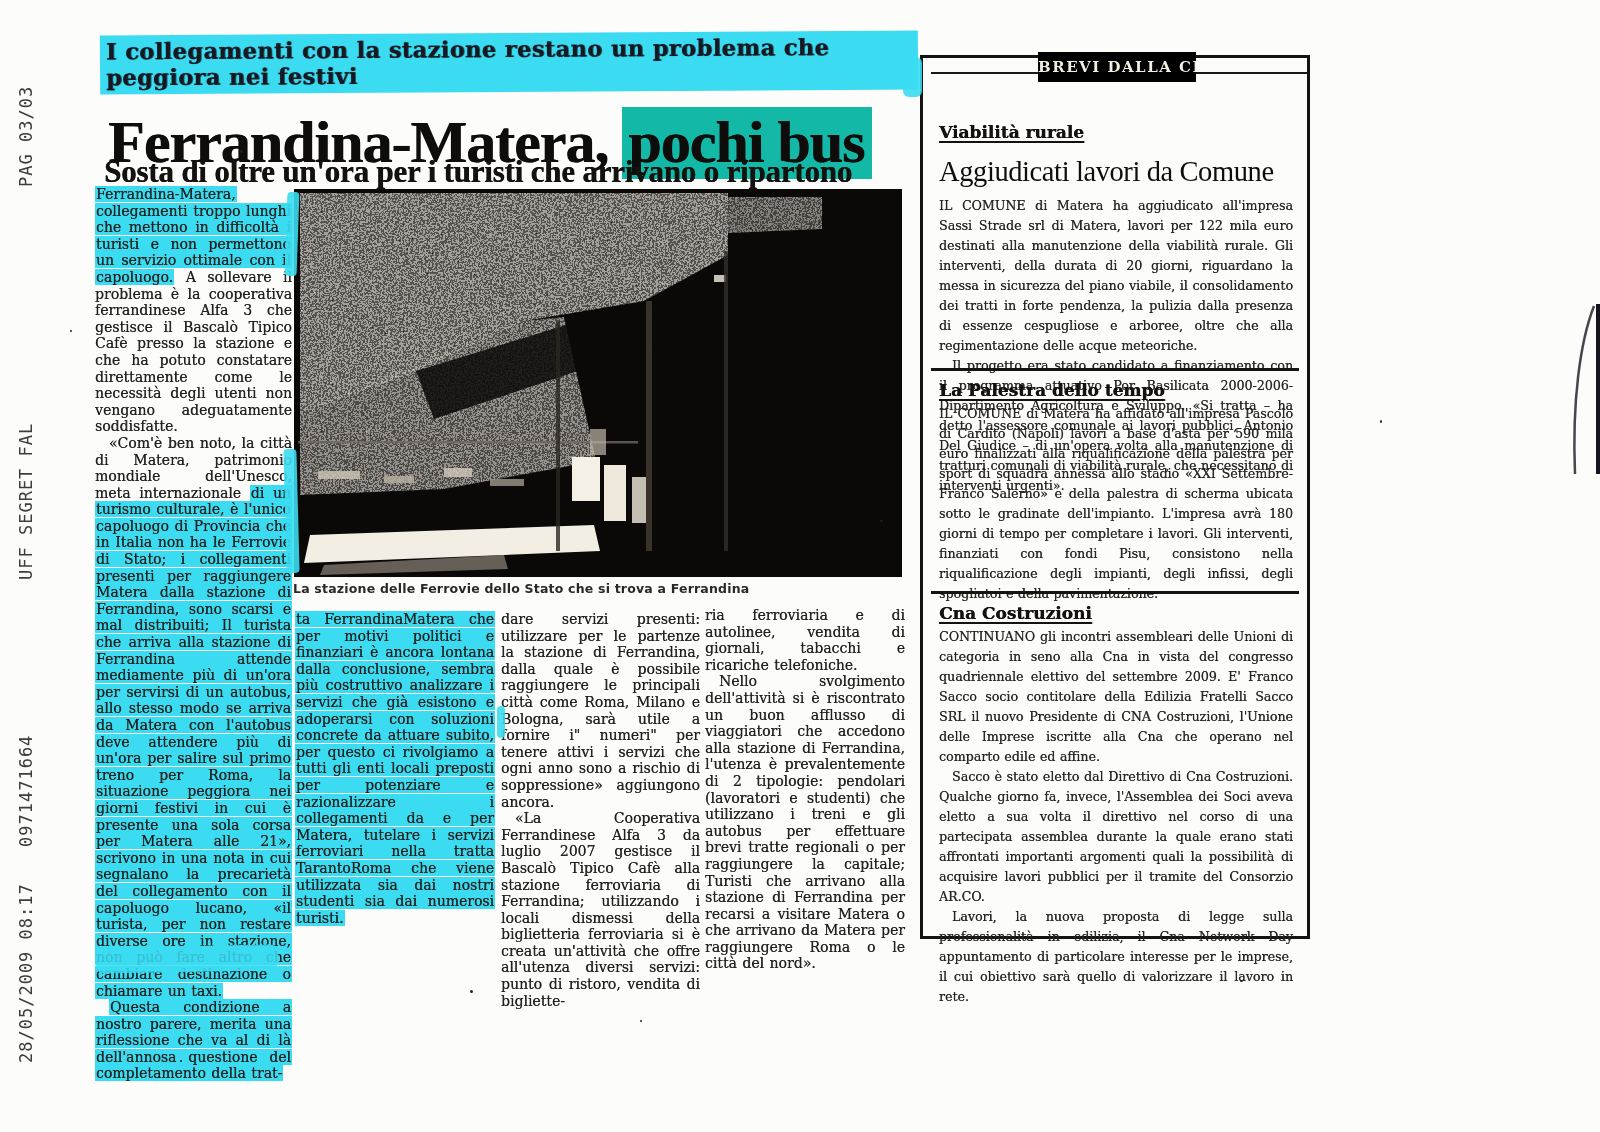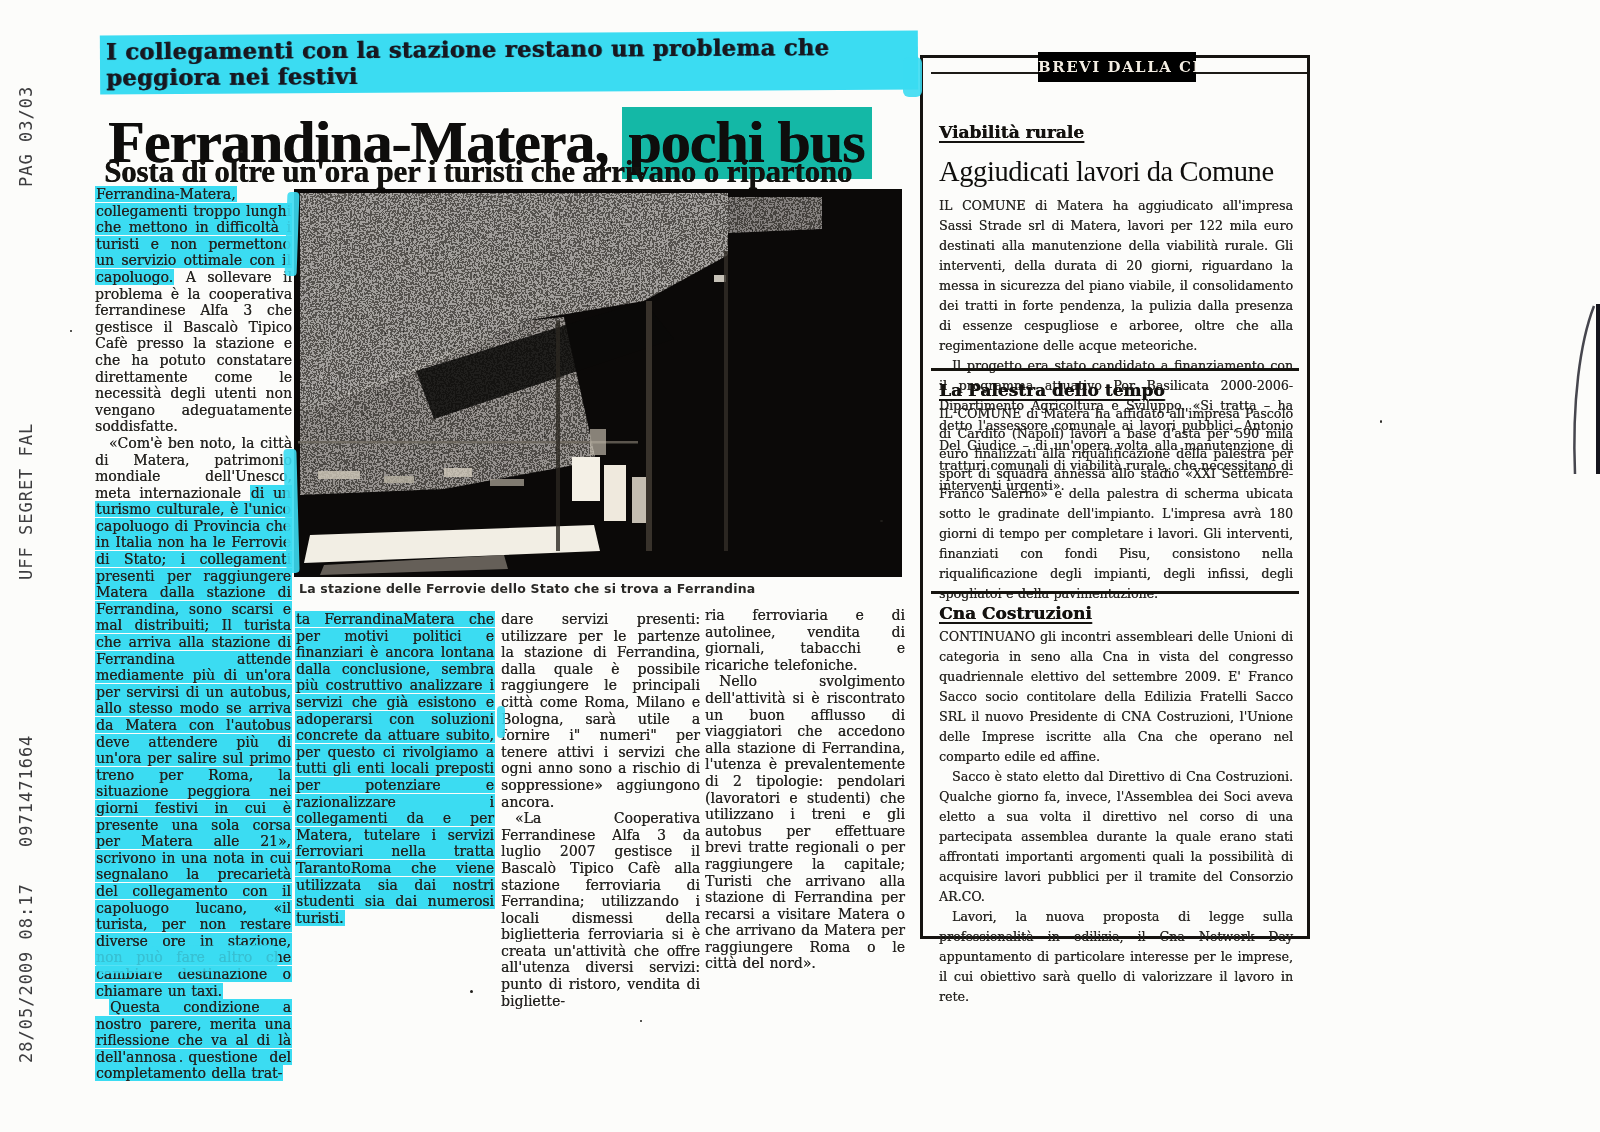--- a/index.html
+++ b/index.html
@@ -71,21 +71,21 @@
     padding:0 1px;
   }
 
   
   .photo{
     position:absolute;left:294px;top:189px;width:608px;height:388px;
     background:#0c0a09;
   }
   .photo svg{display:block;width:100%;height:100%;}
   .photo-caption{
-    position:absolute;left:299px;top:581px;width:610px;
+    position:absolute;left:293px;top:581px;width:610px;
     font-family:"DejaVu Sans", sans-serif;font-weight:bold;
     font-size:12.5px;color:#2a2926;letter-spacing:.2px;
   }
 
   
   .sidebar{
     position:absolute;left:920px;top:55px;width:390px;height:884px;
     border:3.5px solid #151310;background:#fcfcfa;
     box-sizing:border-box;
   }

